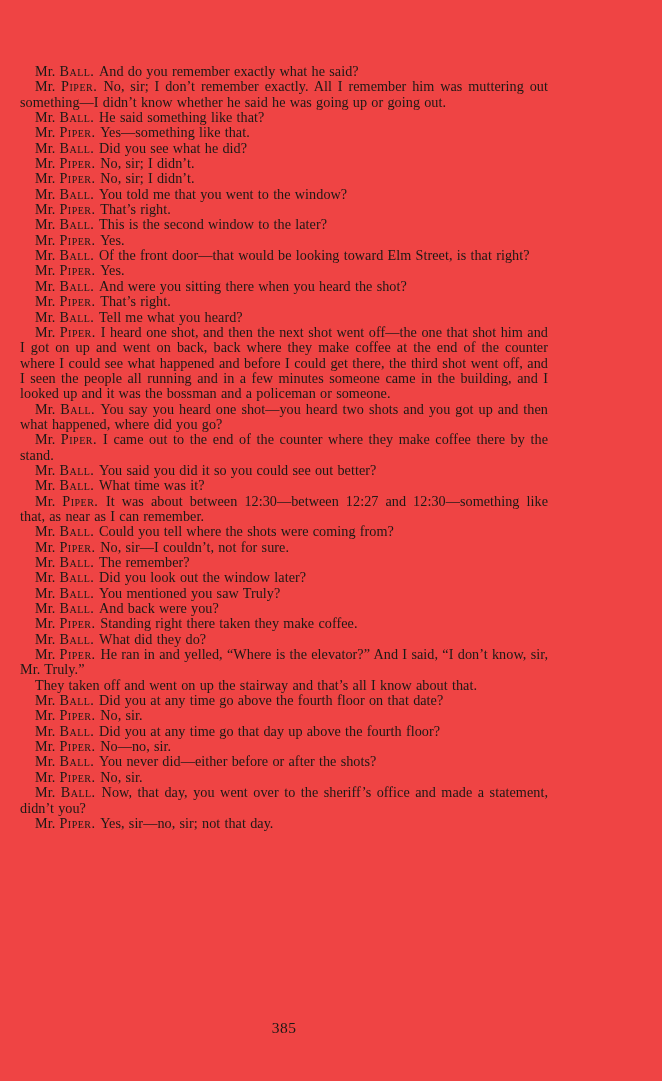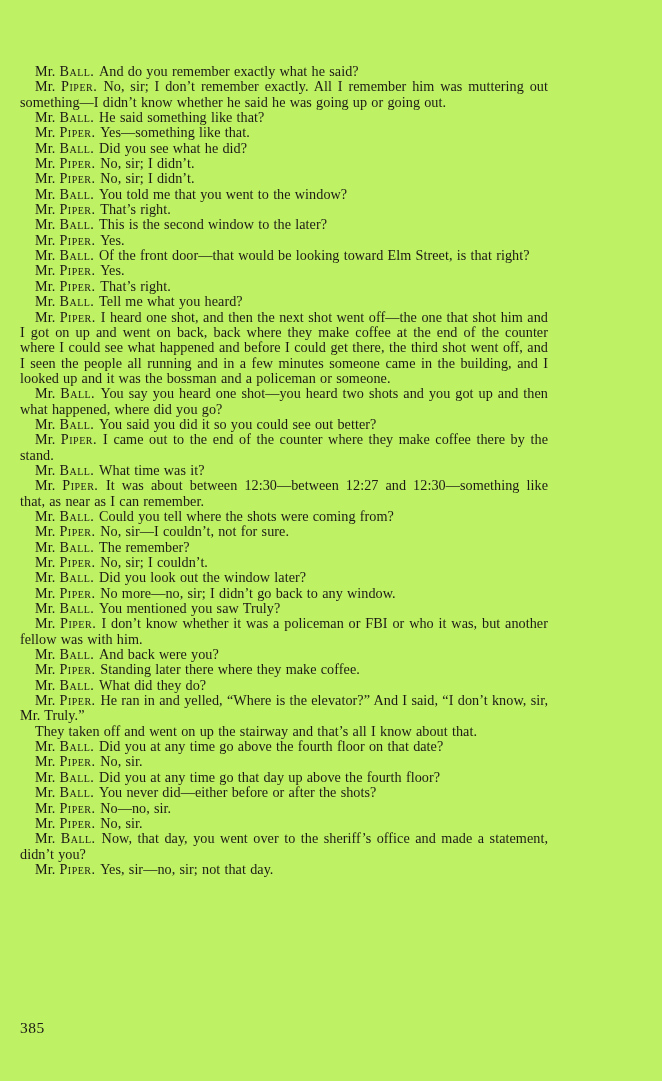--- a/index.html
+++ b/index.html
@@ -5,21 +5,21 @@
   html, body {
     margin: 0;
     padding: 0;
     background: #e8e8e8;
   }
   .page {
     position: relative;
     width: 662px;
     height: 1081px;
     margin: 0 auto;
-    background: #bef264;
+    background: #ef4444;
     color: #1c1915;
     font-family: "Liberation Serif", "DejaVu Serif", serif;
     overflow: hidden;
   }
   .text-block {
     position: absolute;
     left: 20px;
     top: 64px;
     width: 528px;
     font-size: 14.2px;
@@ -37,21 +37,21 @@
   }
   .sc {
     font-variant: small-caps;
     letter-spacing: 0.5px;
   }
   .page-number {
     position: absolute;
     left: 20px;
     top: 1019px;
     width: 528px;
-    text-align: left;
+    text-align: center;
     font-size: 15.5px;
     letter-spacing: 0.5px;
   }
 </style>
 </head>
 <body>
 
 <div class="page">
   <div class="text-block">
       <p class="para"><span class="speaker"><span>Mr. </span><span class="sc">Ball. </span></span><span>And do you remember exactly what he said?</span></p>
@@ -60,44 +60,42 @@
       <p class="para"><span class="speaker"><span>Mr. </span><span class="sc">Piper. </span></span><span>Yes—something like that.</span></p>
       <p class="para"><span class="speaker"><span>Mr. </span><span class="sc">Ball. </span></span><span>Did you see what he did?</span></p>
       <p class="para"><span class="speaker"><span>Mr. </span><span class="sc">Piper. </span></span><span>No, sir; I didn’t.</span></p>
       <p class="para"><span class="speaker"><span>Mr. </span><span class="sc">Piper. </span></span><span>No, sir; I didn’t.</span></p>
       <p class="para"><span class="speaker"><span>Mr. </span><span class="sc">Ball. </span></span><span>You told me that you went to the window?</span></p>
       <p class="para"><span class="speaker"><span>Mr. </span><span class="sc">Piper. </span></span><span>That’s right.</span></p>
       <p class="para"><span class="speaker"><span>Mr. </span><span class="sc">Ball. </span></span><span>This is the second window to the later?</span></p>
       <p class="para"><span class="speaker"><span>Mr. </span><span class="sc">Piper. </span></span><span>Yes.</span></p>
       <p class="para"><span class="speaker"><span>Mr. </span><span class="sc">Ball. </span></span><span>Of the front door—that would be looking toward Elm Street, is that right?</span></p>
       <p class="para"><span class="speaker"><span>Mr. </span><span class="sc">Piper. </span></span><span>Yes.</span></p>
+      <p class="para"><span class="speaker"><span>Mr. </span><span class="sc">Ball. </span></span><span>And were you sitting there when you heard the shot?</span></p>
       <p class="para"><span class="speaker"><span>Mr. </span><span class="sc">Piper. </span></span><span>That’s right.</span></p>
       <p class="para"><span class="speaker"><span>Mr. </span><span class="sc">Ball. </span></span><span>Tell me what you heard?</span></p>
       <p class="para"><span class="speaker"><span>Mr. </span><span class="sc">Piper. </span></span><span>I heard one shot, and then the next shot went off—the one that shot him and I got on up and went on back, back where they make coffee at the end of the counter where I could see what happened and before I could get there, the third shot went off, and I seen the people all running and in a few minutes someone came in the building, and I looked up and it was the bossman and a policeman or someone.</span></p>
       <p class="para"><span class="speaker"><span>Mr. </span><span class="sc">Ball. </span></span><span>You say you heard one shot—you heard two shots and you got up and then what happened, where did you go?</span></p>
+      <p class="para"><span class="speaker"><span>Mr. </span><span class="sc">Piper. </span></span><span>I came out to the end of the counter where they make coffee there by the stand.</span></p>
       <p class="para"><span class="speaker"><span>Mr. </span><span class="sc">Ball. </span></span><span>You said you did it so you could see out better?</span></p>
-      <p class="para"><span class="speaker"><span>Mr. </span><span class="sc">Piper. </span></span><span>I came out to the end of the counter where they make coffee there by the stand.</span></p>
       <p class="para"><span class="speaker"><span>Mr. </span><span class="sc">Ball. </span></span><span>What time was it?</span></p>
       <p class="para"><span class="speaker"><span>Mr. </span><span class="sc">Piper. </span></span><span>It was about between 12:30—between 12:27 and 12:30—something like that, as near as I can remember.</span></p>
       <p class="para"><span class="speaker"><span>Mr. </span><span class="sc">Ball. </span></span><span>Could you tell where the shots were coming from?</span></p>
       <p class="para"><span class="speaker"><span>Mr. </span><span class="sc">Piper. </span></span><span>No, sir—I couldn’t, not for sure.</span></p>
       <p class="para"><span class="speaker"><span>Mr. </span><span class="sc">Ball. </span></span><span>The remember?</span></p>
-      <p class="para"><span class="speaker"><span>Mr. </span><span class="sc">Piper. </span></span><span>No, sir; I couldn’t.</span></p>
       <p class="para"><span class="speaker"><span>Mr. </span><span class="sc">Ball. </span></span><span>Did you look out the window later?</span></p>
-      <p class="para"><span class="speaker"><span>Mr. </span><span class="sc">Piper. </span></span><span>No more—no, sir; I didn’t go back to any window.</span></p>
       <p class="para"><span class="speaker"><span>Mr. </span><span class="sc">Ball. </span></span><span>You mentioned you saw Truly?</span></p>
-      <p class="para"><span class="speaker"><span>Mr. </span><span class="sc">Piper. </span></span><span>I don’t know whether it was a policeman or FBI or who it was, but another fellow was with him.</span></p>
       <p class="para"><span class="speaker"><span>Mr. </span><span class="sc">Ball. </span></span><span>And back were you?</span></p>
-      <p class="para"><span class="speaker"><span>Mr. </span><span class="sc">Piper. </span></span><span>Standing later there where they make coffee.</span></p>
+      <p class="para"><span class="speaker"><span>Mr. </span><span class="sc">Piper. </span></span><span>Standing right there taken they make coffee.</span></p>
       <p class="para"><span class="speaker"><span>Mr. </span><span class="sc">Ball. </span></span><span>What did they do?</span></p>
       <p class="para"><span class="speaker"><span>Mr. </span><span class="sc">Piper. </span></span><span>He ran in and yelled, “Where is the elevator?”  And I said, “I don’t know, sir, Mr. Truly.”</span></p>
       <p class="para"><span>They taken off and went on up the stairway and that’s all I know about that.</span></p>
       <p class="para"><span class="speaker"><span>Mr. </span><span class="sc">Ball. </span></span><span>Did you at any time go above the fourth floor on that date?</span></p>
       <p class="para"><span class="speaker"><span>Mr. </span><span class="sc">Piper. </span></span><span>No, sir.</span></p>
       <p class="para"><span class="speaker"><span>Mr. </span><span class="sc">Ball. </span></span><span>Did you at any time go that day up above the fourth floor?</span></p>
+      <p class="para"><span class="speaker"><span>Mr. </span><span class="sc">Piper. </span></span><span>No—no, sir.</span></p>
       <p class="para"><span class="speaker"><span>Mr. </span><span class="sc">Ball. </span></span><span>You never did—either before or after the shots?</span></p>
-      <p class="para"><span class="speaker"><span>Mr. </span><span class="sc">Piper. </span></span><span>No—no, sir.</span></p>
       <p class="para"><span class="speaker"><span>Mr. </span><span class="sc">Piper. </span></span><span>No, sir.</span></p>
       <p class="para"><span class="speaker"><span>Mr. </span><span class="sc">Ball. </span></span><span>Now, that day, you went over to the sheriff’s office and made a statement, didn’t you?</span></p>
       <p class="para"><span class="speaker"><span>Mr. </span><span class="sc">Piper. </span></span><span>Yes, sir—no, sir; not that day.</span></p>
     </div>
   <div class="page-number">385</div>
 </div>
 
 </body></html>

